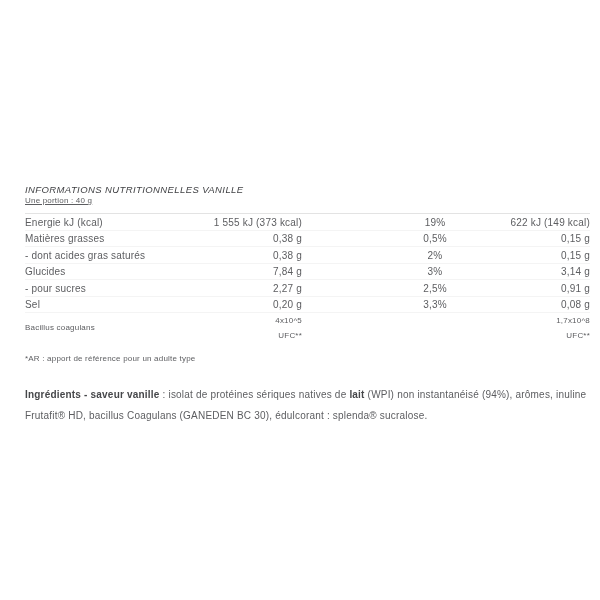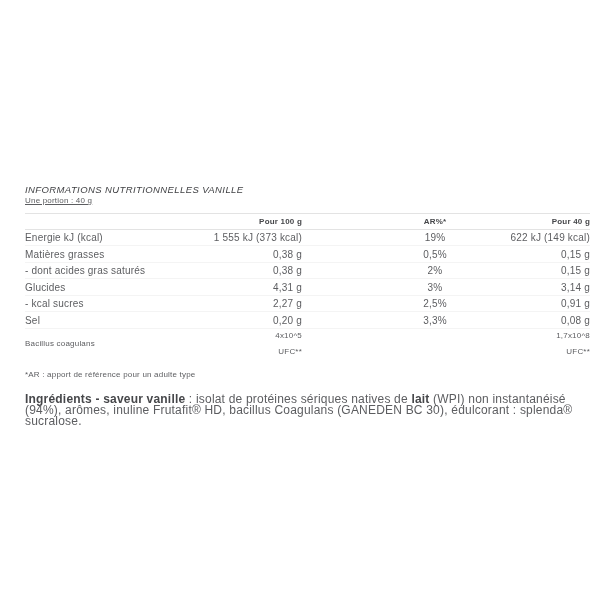--- a/index.html
+++ b/index.html
@@ -73,45 +73,40 @@
   .b-line1 { top: 22%; }
   .b-line2 { top: 72%; }
   .b-label { top: 46%; }
   .footnote {
     margin-top: 9px;
     font-size: 8px;
     letter-spacing: 0.2px;
     line-height: 11px;
   }
   .ingredients {
-    margin-top: 14px;
-    font-size: 12px;
+    margin-top: 20px;
+    font-size: 10px;
     letter-spacing: 0.2px;
-    line-height: 11px;
+    line-height: 21px;
   }
   .bold {
     font-weight: bold;
     color: #46474a;
   }
 </style>
 </head>
 <body>
 
 <div class="content">
 
   <div class="title">INFORMATIONS NUTRITIONNELLES VANILLE</div>
   <div class="subtitle">Une portion : 40 g</div>
 
   <div class="ntable">
 
-    <div class="hrow">
-      <span class="cell c-100">Pour 100 g</span>
-      <span class="cell c-ar">AR%*</span>
-      <span class="cell c-40">Pour 40 g</span>
-    </div>
 
     <div class="drow">
       <span class="cell c-label">Energie kJ (kcal)</span>
       <span class="cell c-100">1 555 kJ (373 kcal)</span>
       <span class="cell c-ar">19%</span>
       <span class="cell c-40">622 kJ (149 kcal)</span>
     </div>
 
     <div class="drow">
       <span class="cell c-label">Matières grasses</span>
@@ -122,27 +117,27 @@
 
     <div class="drow">
       <span class="cell c-label">- dont acides gras saturés</span>
       <span class="cell c-100">0,38 g</span>
       <span class="cell c-ar">2%</span>
       <span class="cell c-40">0,15 g</span>
     </div>
 
     <div class="drow">
       <span class="cell c-label">Glucides</span>
-      <span class="cell c-100">4,31 g</span>
+      <span class="cell c-100">7,84 g</span>
       <span class="cell c-ar">3%</span>
       <span class="cell c-40">3,14 g</span>
     </div>
 
     <div class="drow">
-      <span class="cell c-label">- kcal sucres</span>
+      <span class="cell c-label">- pour sucres</span>
       <span class="cell c-100">2,27 g</span>
       <span class="cell c-ar">2,5%</span>
       <span class="cell c-40">0,91 g</span>
     </div>
 
 
     <div class="drow">
       <span class="cell c-label">Sel</span>
       <span class="cell c-100">0,20 g</span>
       <span class="cell c-ar">3,3%</span>

